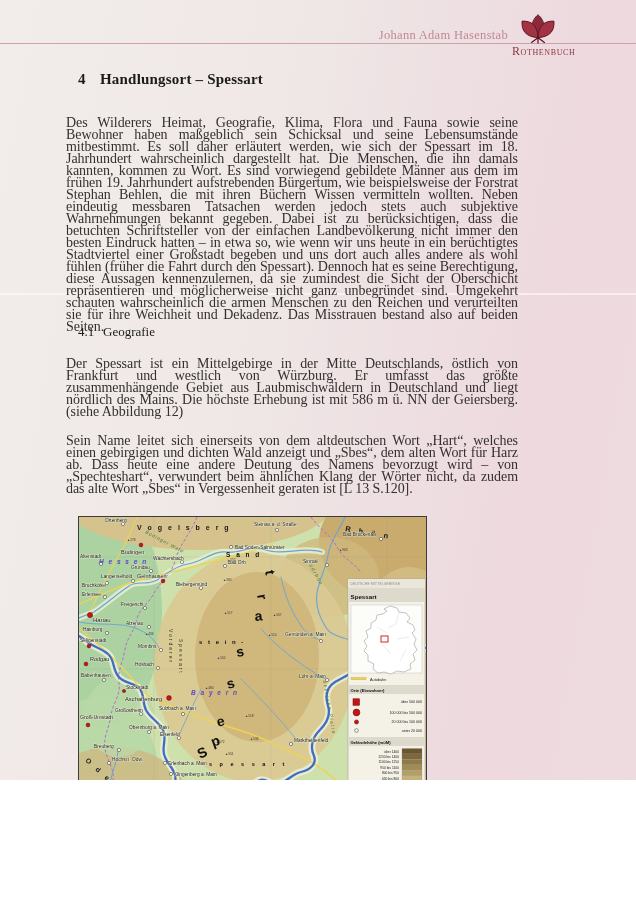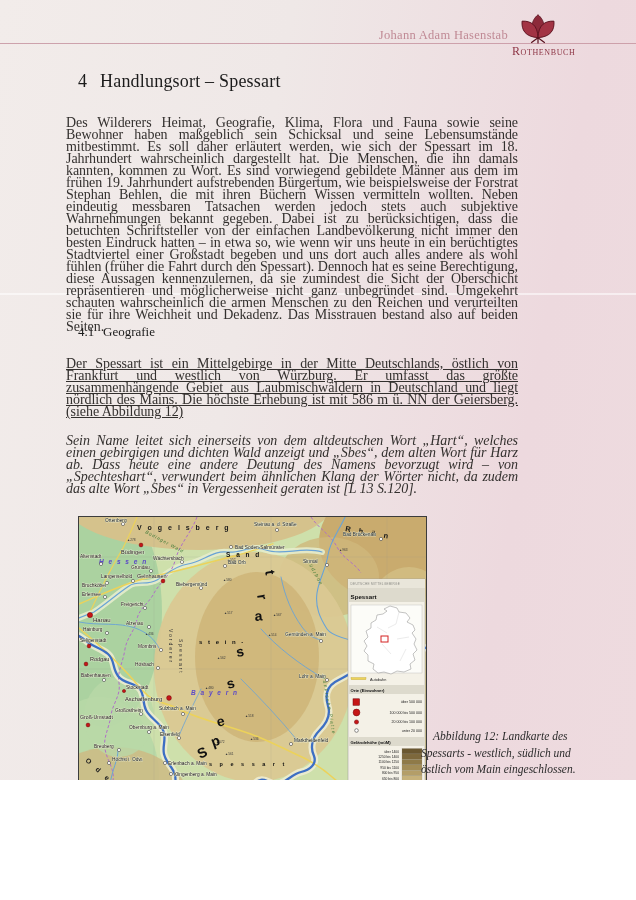--- a/index.html
+++ b/index.html
@@ -6,28 +6,28 @@
   body{width:636px;height:900px;font-family:"Liberation Serif",serif;}
   .page{position:relative;width:636px;height:780px;overflow:hidden;
         background:linear-gradient(100deg,#f2ecea 0%,#efe8e7 38%,#edd9de 78%,#eedbdf 100%);}
   .bgline{position:absolute;left:0;width:636px;height:2px;background:rgba(255,255,255,.55);}
   .hrule{position:absolute;left:0;top:43px;width:636px;height:1px;background:#c795a1;opacity:.85;}
   .author{position:absolute;left:0;top:28px;width:508px;text-align:right;
           font-size:12.5px;color:#c08a95;letter-spacing:.3px;}
   .logo{position:absolute;left:511px;top:13px;width:54px;height:34px;}
   .place{position:absolute;left:512px;top:44px;font-variant:small-caps;font-size:12px;
          color:#8d3444;letter-spacing:.6px;text-align:right;}
-  h1.hd{position:absolute;left:78px;top:71px;margin:0;font-size:18px;font-weight:normal;
+  h1.hd{position:absolute;left:78px;top:71px;margin:0;font-size:15px;font-weight:bold;
         color:#1b1b1b;letter-spacing:.2px;}
   h1.hd .num{display:inline-block;width:22px;}
   h2.hd{position:absolute;left:78px;top:324px;margin:0;font-size:13px;font-weight:normal;color:#1b1b1b;}
   h2.hd .num{display:inline-block;width:25px;}
   .para{position:absolute;left:66px;width:452px;font-size:14px;line-height:12px;
         text-align:justify;color:#33302e;letter-spacing:-0.05px;}
-  #p1{top:103px;} #p2{top:344px;text-decoration:underline;} #p3{top:421px;font-style:italic;}
+  #p1{top:103px;} #p2{top:344px;} #p3{top:421px;}
   .map-frame{position:absolute;left:78px;top:516px;width:347px;height:310px;
              border:1px solid #3c3c3c;background:#cee0ab;}
   .map-frame svg{display:block;}
   .caption{position:absolute;left:421px;top:728px;width:172px;font-size:11.5px;
            font-style:italic;color:#2b2b2b;line-height:16.5px;text-align:left;}
   .caption .cap-text{text-indent:12px;margin:0;}
   .caption .cap-src{margin:0;text-align:right;padding-right:34px;}
   .pagenum{position:absolute;left:85px;top:814px;width:20px;text-align:center;
            font-size:11px;color:#a6646c;border-top:1px solid #c2767c;padding-top:14px;}
   svg text{font-family:"Liberation Sans",sans-serif;}
@@ -291,17 +291,16 @@
           <text x="320" y="284.55" font-size="3.3" text-anchor="end" fill="#222">50 bis 200</text>
           <rect x="323" y="286" width="20" height="5.45" fill="#99cba4" stroke="#8b8b7e" stroke-width="0.2"></rect>
           <text x="320" y="290" font-size="3.3" text-anchor="end" fill="#222">unter 50</text>
           <path d="M276,300 l0,-2.5 M276,300 l55,0 M331,300 l0,-2.5" stroke="#222" stroke-width="0.8" fill="none"></path>
           <text x="303" y="305.5" font-size="3.6" text-anchor="middle" fill="#222">10 km</text>
         </g>
     </svg>
   </div>
 
   <div class="caption">
-    <p class="cap-text">Abbildung 12: Landkarte des Spessarts - westlich, südlich und östlich vom Main eingeschlossen.</p>
   </div>
 
   <div class="pagenum">12</div>
 </div>
 
 </body></html>

